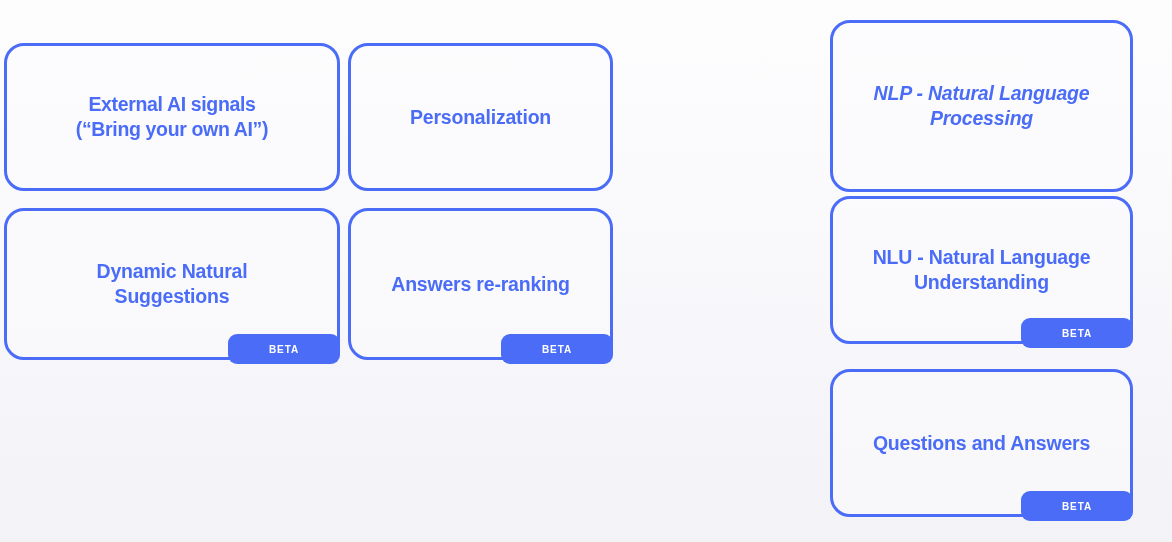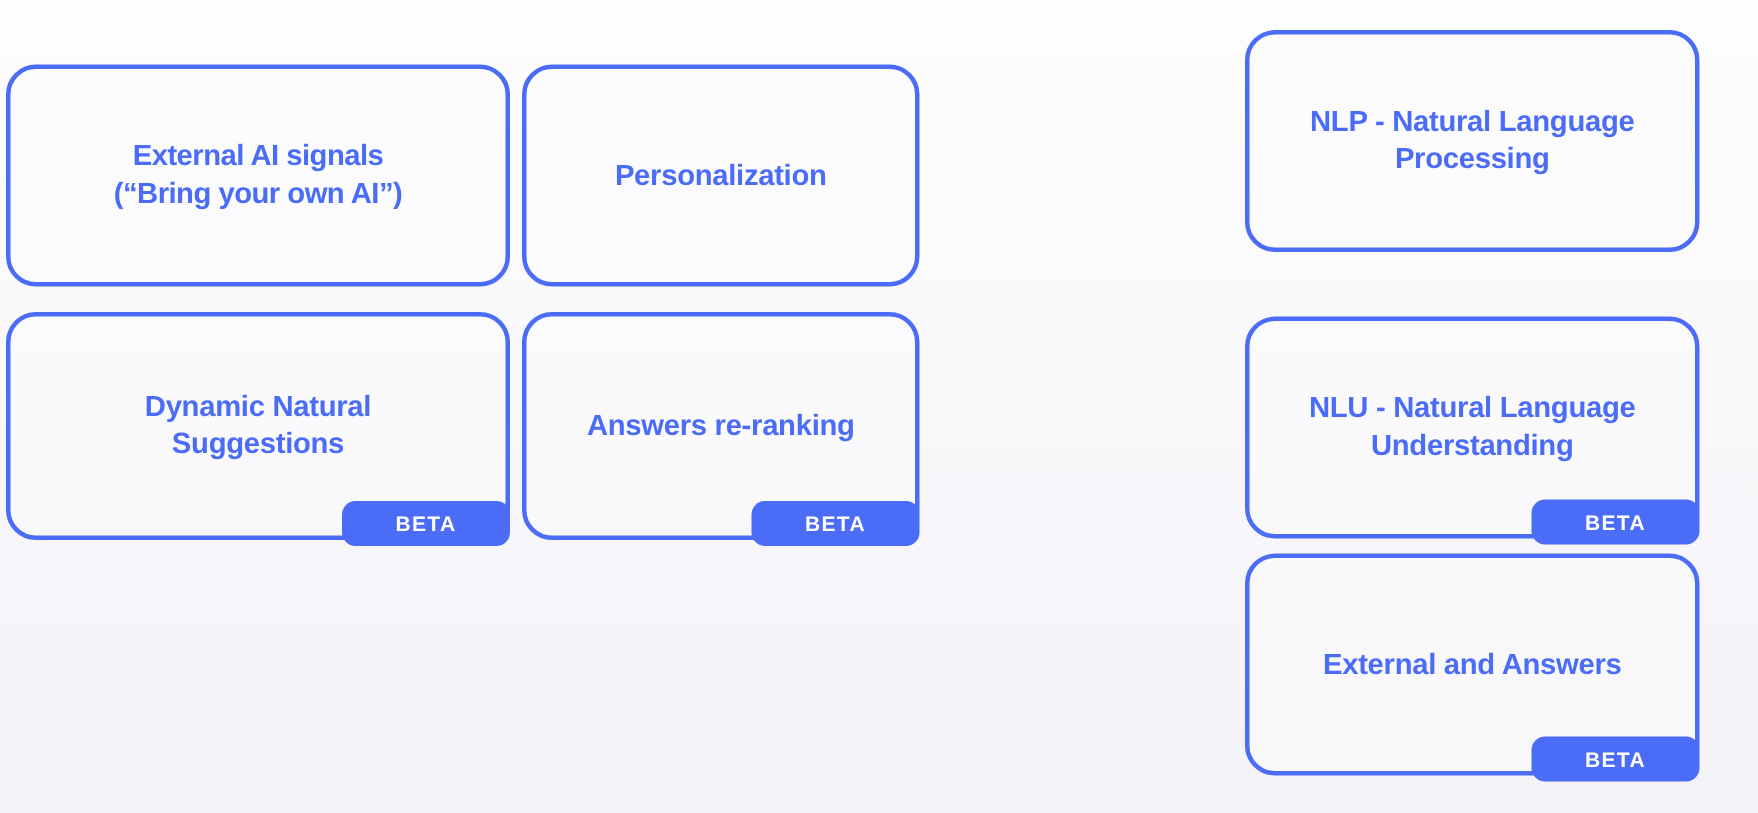--- a/index.html
+++ b/index.html
@@ -60,34 +60,34 @@
     min-width: 112px;
     display: flex;
     align-items: center;
     justify-content: center;
     padding: 0 16px;
   }
 
   .beta-badge-text {
     color: #ffffff;
     font-weight: bold;
-    font-size: 14px;
+    font-size: 10px;
     letter-spacing: 0.9px;
   }
 
   
   .col-left   { left: 4px;  width: 336px; }
   .col-mid    { left: 348px; width: 265px; }
   .col-right  { left: 830px; width: 303px; }
 
   .row-a { top: 43px;  height: 148px; }
   .row-b { top: 208px; height: 152px; }
 
-  .r-row-1 { top: 20px;  height: 148px; }
-  .r-row-2 { top: 211px; height: 148px; }
+  .r-row-1 { top: 20px;  height: 172px; font-style: italic; }
+  .r-row-2 { top: 196px; height: 148px; }
   .r-row-3 { top: 369px; height: 148px; }
 </style>
 </head>
 <body>
 
 <div id="board">
 
   <div class="card col-left row-a">
     <span class="card-label tight">External AI signals
 (“Bring your own AI”)</span>
@@ -119,19 +119,19 @@
 
   <div class="card col-right r-row-2">
     <span class="card-label">NLU - Natural Language
 Understanding</span>
     <div class="beta-badge">
       <span class="beta-badge-text">BETA</span>
     </div>
   </div>
 
   <div class="card col-right r-row-3">
-    <span class="card-label">External and Answers</span>
+    <span class="card-label">Questions and Answers</span>
     <div class="beta-badge">
       <span class="beta-badge-text">BETA</span>
     </div>
   </div>
 
 </div>
 
 </body></html>

